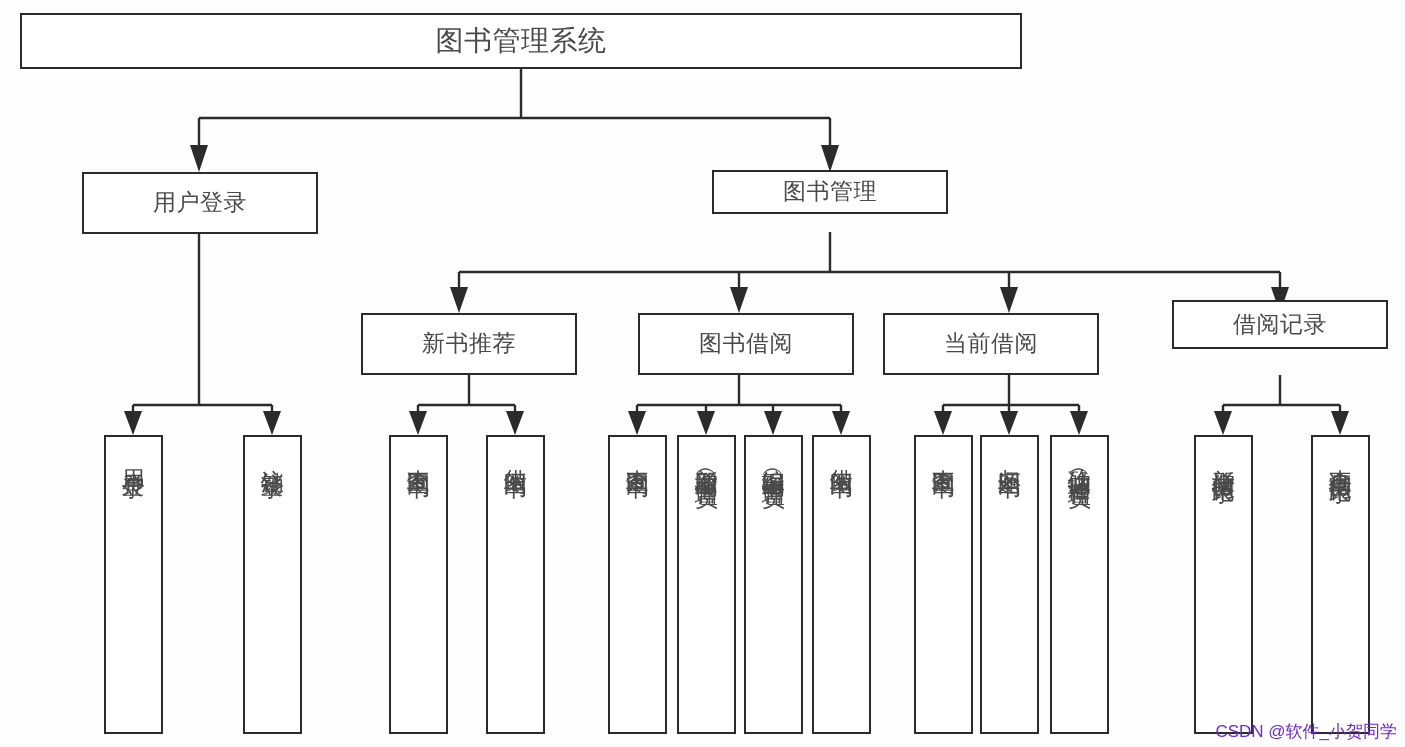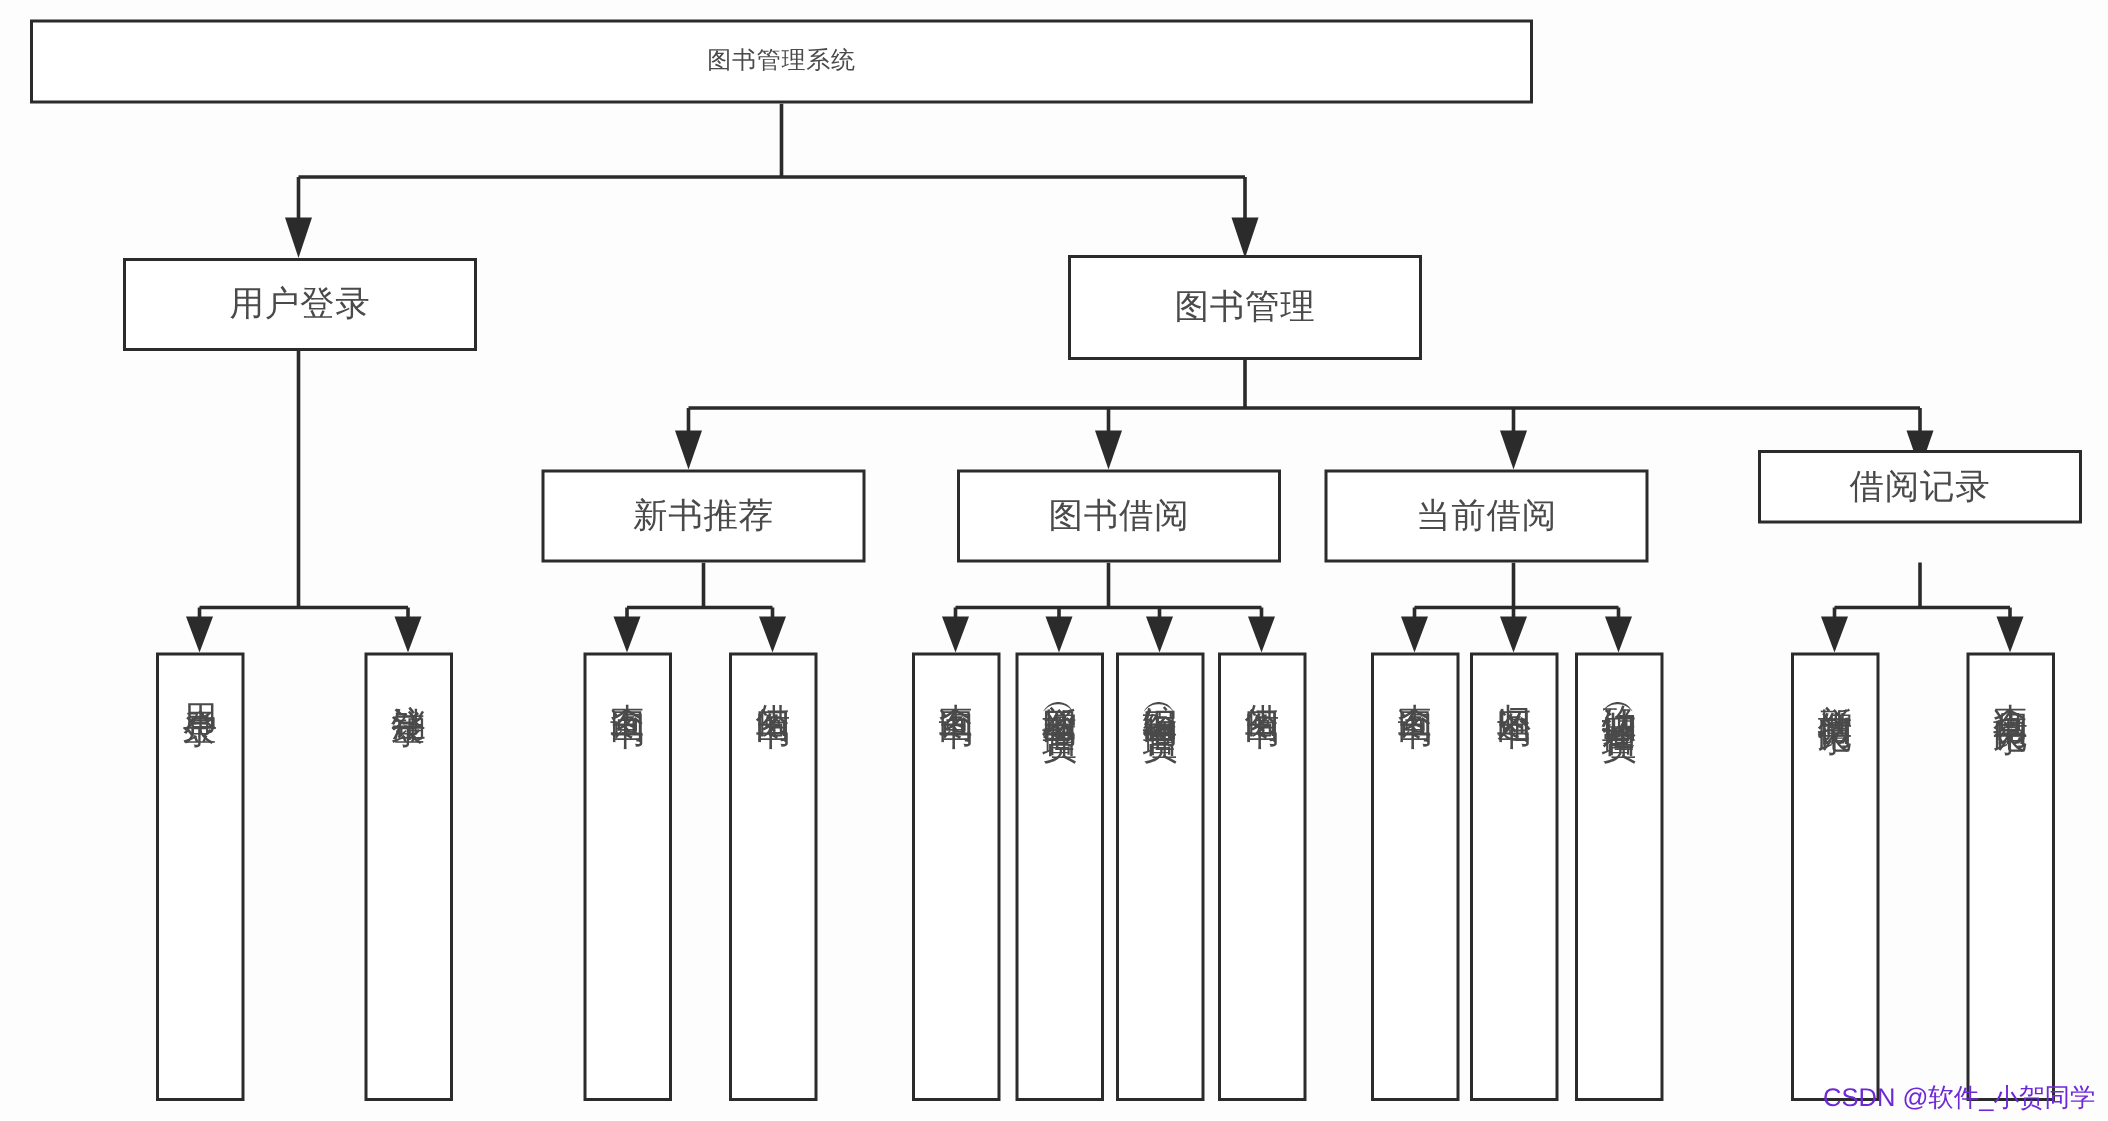--- a/index.html
+++ b/index.html
@@ -39,21 +39,21 @@
   .node .label {
     color: #4a4a4a;
     letter-spacing: 0.5px;
   }
   .node.h .label {
     font-size: 23px;
     line-height: 1.1;
     white-space: nowrap;
   }
   .node.root .label {
-    font-size: 16px;
+    font-size: 28px;
   }
   .node.v {
     align-items: flex-start;
     justify-content: center;
     padding-top: 14px;
   }
   .node.v .label {
     writing-mode: vertical-rl;
     text-orientation: upright;
     font-size: 23px;
@@ -157,21 +157,21 @@
     </g>
   </svg>
 
   <div class="node root h" style="left:20px; top:13px; width:1002px; height:56px;">
     <span class="label">图书管理系统</span>
   </div>
 
   <div class="node h" style="left:82px; top:172px; width:236px; height:62px;">
     <span class="label">用户登录</span>
   </div>
-  <div class="node h" style="left:712px; top:170px; width:236px; height:70px;">
+  <div class="node h" style="left:712px; top:170px; width:236px; height:44px;">
     <span class="label">图书管理</span>
   </div>
 
   <div class="node h" style="left:361px; top:313px; width:216px; height:62px;">
     <span class="label">新书推荐</span>
   </div>
   <div class="node h" style="left:638px; top:313px; width:216px; height:62px;">
     <span class="label">图书借阅</span>
   </div>
   <div class="node h" style="left:883px; top:313px; width:216px; height:62px;">

